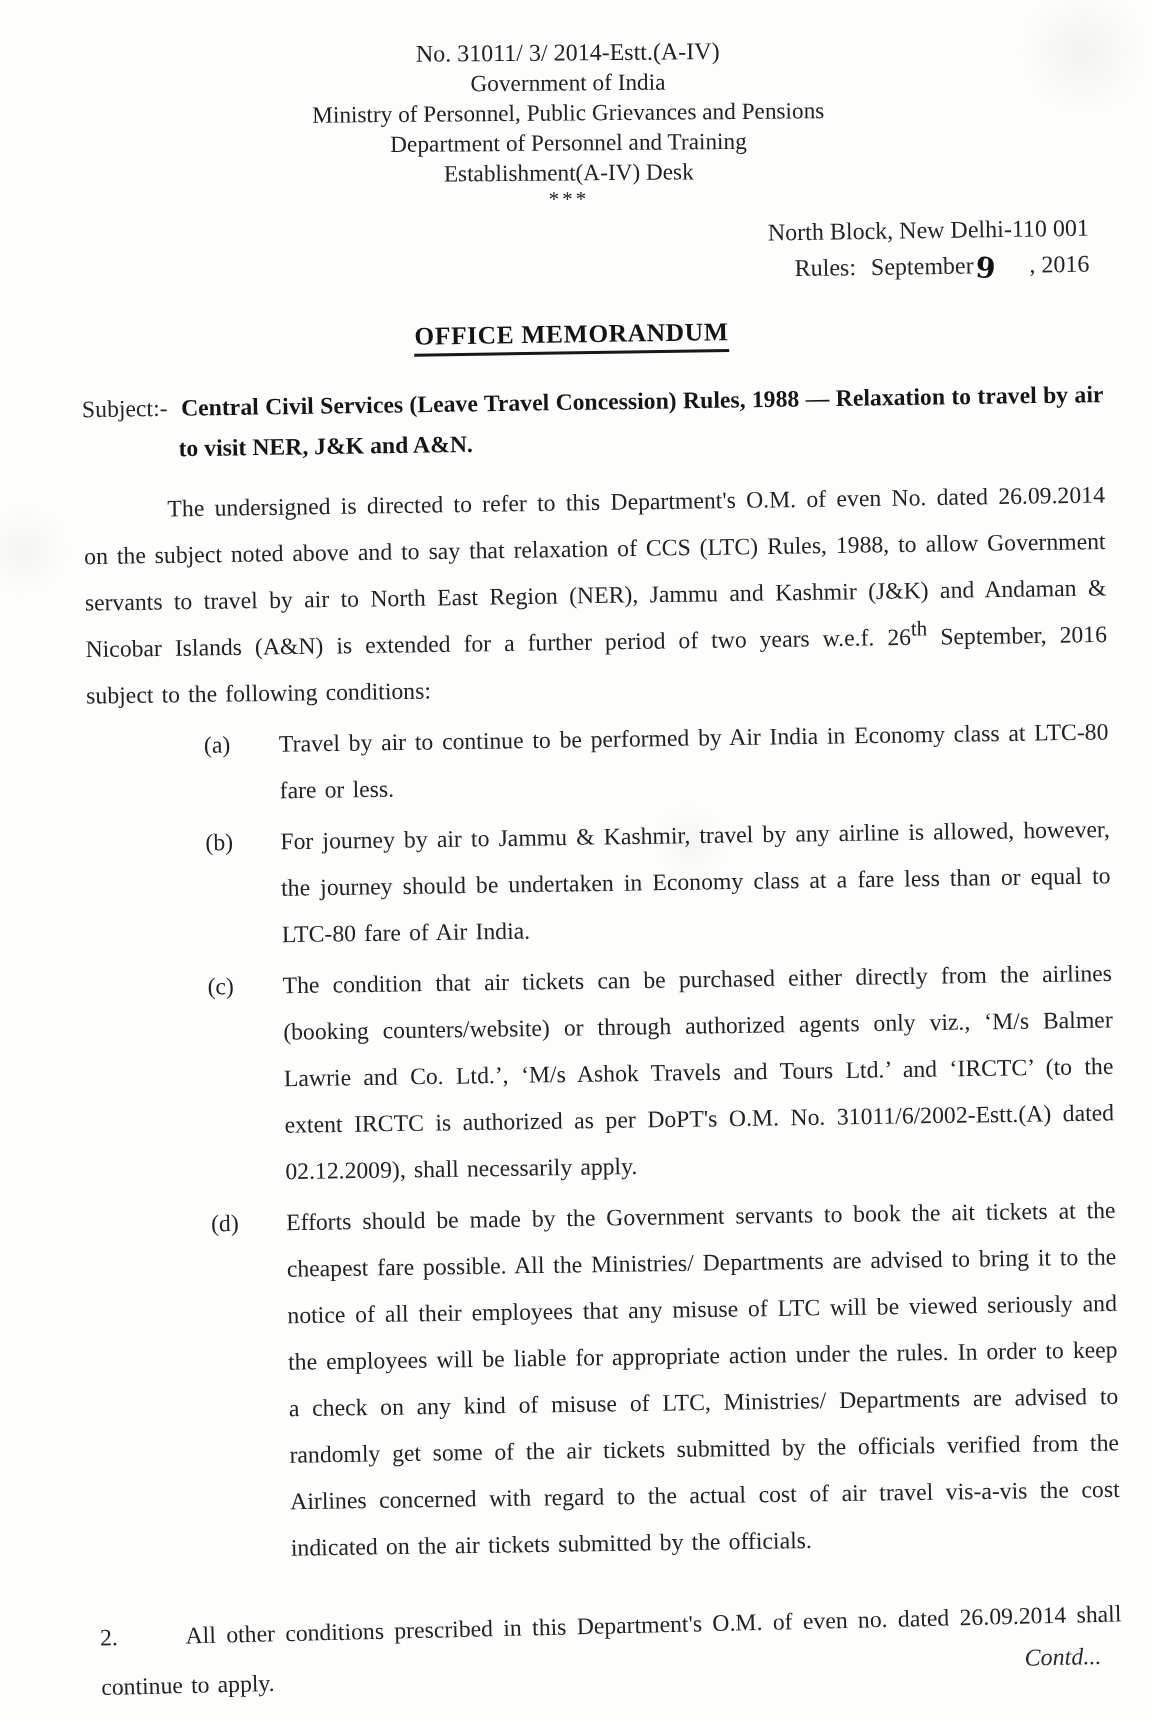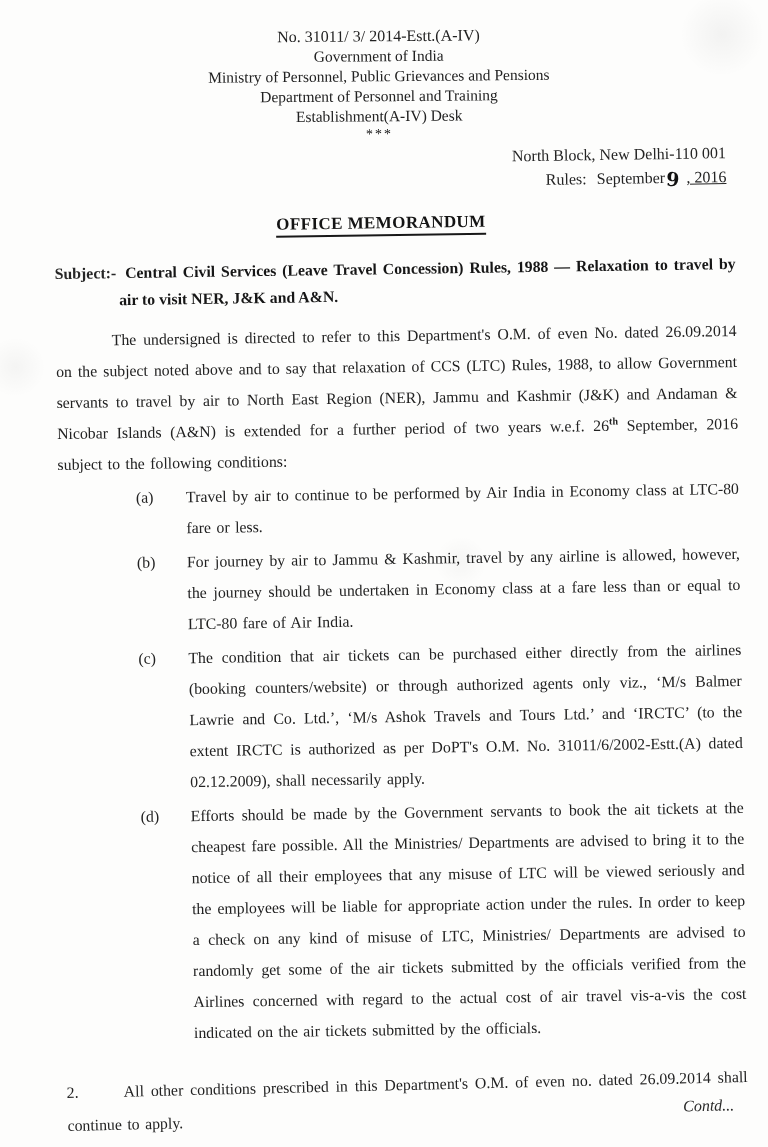--- a/index.html
+++ b/index.html
@@ -50,21 +50,21 @@
     display: inline-block;
     font-family: "DejaVu Serif", serif;
     font-size: 19px;
     font-weight: 700;
     transform: rotate(5deg);
     position: relative;
     top: 3px;
     margin: 0 3px 0 1px;
     color: #111;
   }
-  .date-suffix { margin-left: 4px; text-decoration: underline; }
+  .date-suffix { margin-left: 20px; }
 
   .title-row { text-align: center; margin-top: 20px; }
   .om-title {
     display: inline-block;
     font-weight: 700;
     font-size: 17px;
     letter-spacing: 0.4px;
     color: #141414;
     border-bottom: 2.5px solid #181818;
     padding-bottom: 1px;
@@ -73,32 +73,32 @@
   .body-wrap { padding: 0 30px 0 57px; }
 
   .subject {
     margin-top: 19px;
     padding-left: 64px;
     text-indent: -64px;
     font-size: 15.8px;
     line-height: 27px;
     text-align: justify;
   }
-  .subject-label { font-weight: 700; color: #262626; margin-right: 9px; }
+  .subject-label { font-weight: 400; color: #262626; margin-right: 9px; }
   .subject-text  { font-weight: 700; color: #161616; }
 
   .para {
     font-size: 15.8px;
     line-height: 31px;
     text-align: justify;
     word-spacing: 1.5px;
     color: #222;
   }
   .para-1 { margin-top: 11px; text-indent: 56px; }
-  .para-1 sup { font-size: 10px; line-height: 0; font-weight: bold; }
+  .para-1 sup { font-size: 14px; line-height: 0; }
 
   .cond {
     position: relative;
     padding-left: 128px;
     margin-top: 3px;
   }
   .cond-label {
     position: absolute;
     left: 78px;
     top: 0;

